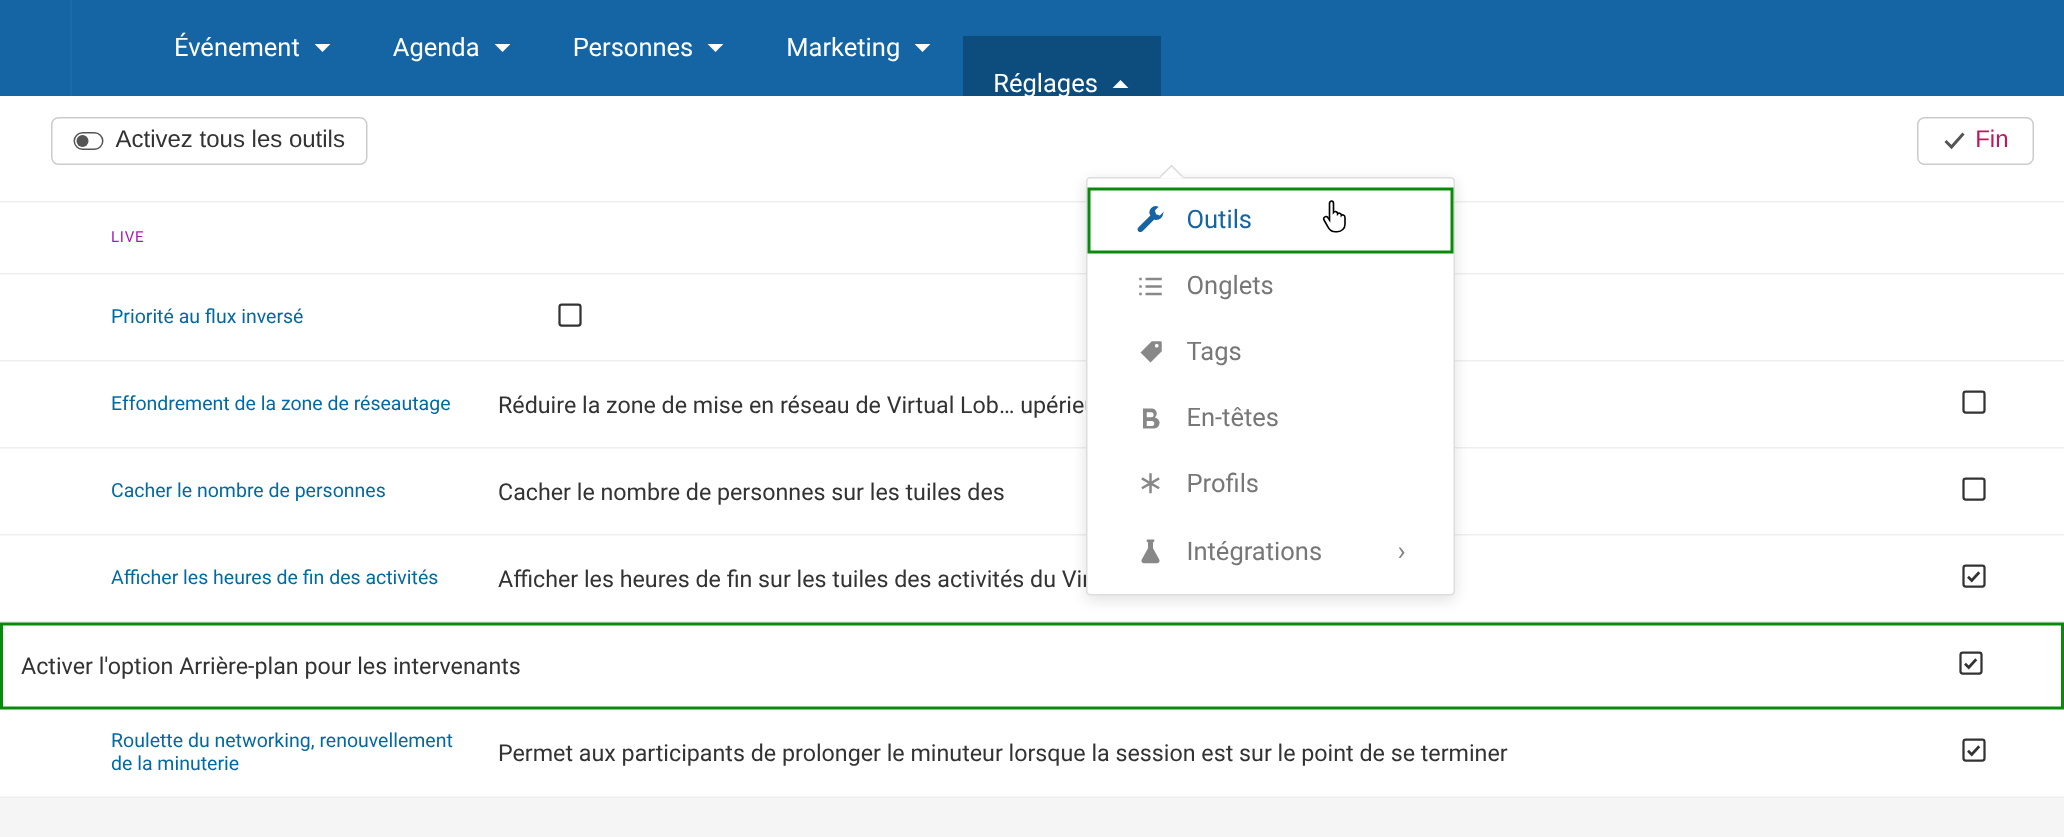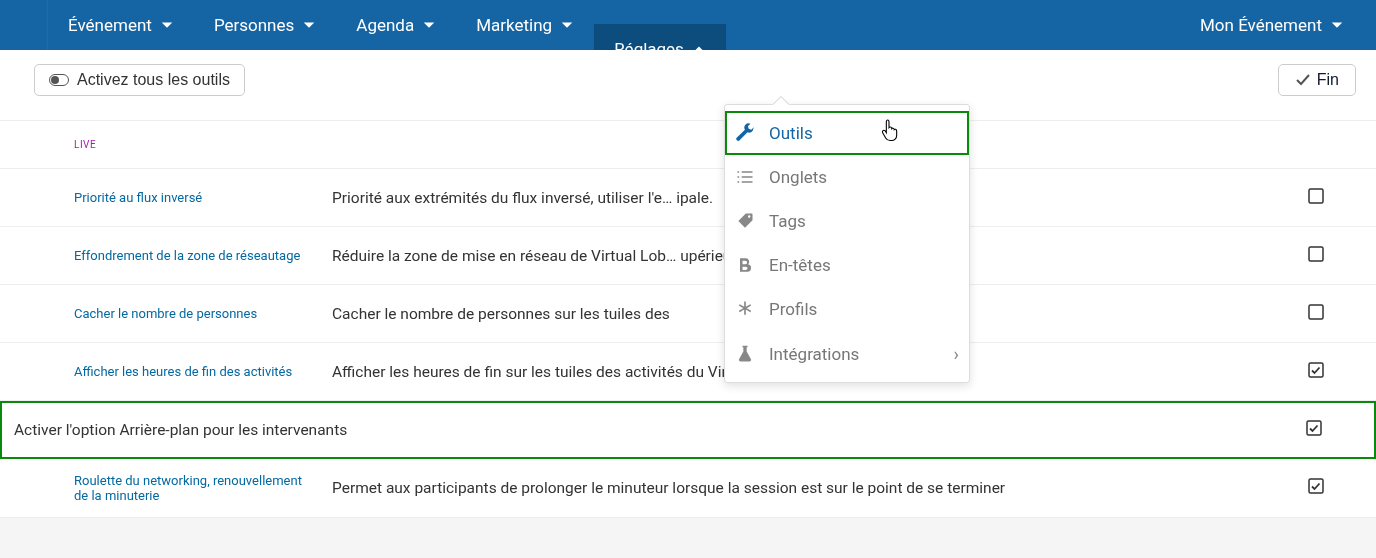--- a/index.html
+++ b/index.html
@@ -1,47 +1,47 @@
 <!DOCTYPE html>
 <html><head>
 <meta charset="utf-8">
 <style>
 * { box-sizing: border-box; margin: 0; padding: 0; }
 body { font-family: -apple-system, BlinkMacSystemFont, "Segoe UI", Roboto, sans-serif; background: #f5f5f5; color: #333; }
 
-.navbar { background: #1565a5; height: 50px; display: flex; align-items: center; padding: 0 12px; position: relative; }
+.navbar { background: #1565a5; height: 64px; display: flex; align-items: center; padding: 0 12px; position: relative; gap: 48px; }
 .navbar-left { display: flex; height: 100%; }
 .navbar-right { margin-left: auto; display: flex; height: 100%; }
 .nav-spacer { width: 36px; height: 100%; background: #1565a5; border-right: 1px solid rgba(255,255,255,0.05); }
 .nav-item { display: flex; align-items: center; padding: 0 20px; color: #fff; font-size: 17px; cursor: pointer; height: 100%; font-weight: 400; }
 .nav-item.active { background: #0d4d7e; margin-top: 24px; }
 .nav-item .caret { margin-left: 8px; }
 
 .content-wrapper { background: #fff; margin: 0; position: relative; }
 
 .toolbar { display: flex; align-items: flex-start; padding: 14px 20px 24px 34px; border-bottom: 1px solid #eee; }
 .toggle-button { display: inline-flex; align-items: center; border: 1px solid #ccc; border-radius: 5px; padding: 6px 14px; font-size: 16px; background: #fff; cursor: pointer; color: #333; }
 .toggle-switch { width: 20px; height: 12px; border: 1.5px solid #555; border-radius: 7px; margin-right: 8px; position: relative; display: inline-block; }
 .toggle-switch::after { content: ""; position: absolute; left: 1px; top: 0.5px; width: 8px; height: 8px; border-radius: 50%; background: #555; }
-.fin-button { margin-left: auto; display: inline-flex; align-items: center; border: 1px solid #ccc; border-radius: 5px; padding: 6px 16px; font-size: 16px; background: #fff; cursor: pointer; color: #0f172a; }
+.fin-button { margin-left: auto; display: inline-flex; align-items: center; border: 1px solid #ccc; border-radius: 5px; padding: 6px 16px; font-size: 16px; background: #fff; cursor: pointer; color: #be185d; }
 .fin-button svg { margin-right: 6px; }
 
 .section-header { padding: 18px 20px 18px 74px; font-size: 10px; color: #a21caf; letter-spacing: 0.5px; border-bottom: 1px solid #eee; }
 
 .table { width: 100%; border-collapse: collapse; }
 .row { display: flex; align-items: center; border-bottom: 1px solid #eee; padding: 0; min-height: 58px; }
 .row.highlighted { border: 2.5px solid #0a8a0a; border-left: 2.5px solid #0a8a0a; border-right: 2.5px solid #0a8a0a; }
 .row .col-name { width: 320px; padding: 14px 12px 14px 74px; font-size: 13px; color: #0369a1; }
 .row .col-desc { flex: 1; padding: 14px 12px; font-size: 15.5px; color: #333; }
 .row .col-check { width: 120px; text-align: center; padding: 14px 12px; }
 .row .col-check svg { cursor: pointer; }
 
 .dropdown { position: absolute; top: 54px; left: 724px; width: 246px; background: #fff; border: 1px solid #ddd; border-radius: 3px; box-shadow: 0 3px 10px rgba(0,0,0,0.12); z-index: 100; padding: 6px 0; }
 .dropdown::before { content:""; position:absolute; top:-8px; left:48px; border-left:8px solid transparent; border-right:8px solid transparent; border-bottom:8px solid #fff; filter: drop-shadow(0 -1px 0 #ccc); }
-.drop-item { display: flex; align-items: center; padding: 12px 10px; font-size: 17px; color: #777; cursor: pointer; position: relative; }
+.drop-item { display: flex; align-items: center; padding: 12px 32px; font-size: 17px; color: #777; cursor: pointer; position: relative; }
 .drop-item.active { color: #1565a5; }
 .drop-item svg { width: 20px; margin-right: 14px; flex-shrink: 0; }
 .drop-item.green-box { outline: 2.5px solid #0a8a0a; outline-offset: -2px; }
 .drop-item .chev-right { margin-left: auto; font-size: 18px; color: #888; }
 
 .cursor-hand { position: absolute; pointer-events: none; z-index: 200; }
 
 svg.caret { width: 14px; height: 14px; }
 </style>
 </head>
@@ -50,49 +50,41 @@
 <div class="navbar">
   <div class="nav-spacer"></div>
   <div class="navbar-left">
     <div class="nav-item">
       <span>Événement</span>
       <svg class="caret" viewBox="0 0 16 16" fill="#fff">
           <path d="M2 5 l6 6 6-6z"></path>
         </svg>
     </div>
     <div class="nav-item">
-      <span>Personnes</span>
+      <span>Agenda</span>
       <svg class="caret" viewBox="0 0 16 16" fill="#fff">
           <path d="M2 5 l6 6 6-6z"></path>
         </svg>
     </div>
     <div class="nav-item">
-      <span>Agenda</span>
+      <span>Personnes</span>
       <svg class="caret" viewBox="0 0 16 16" fill="#fff">
           <path d="M2 5 l6 6 6-6z"></path>
         </svg>
     </div>
     <div class="nav-item">
       <span>Marketing</span>
       <svg class="caret" viewBox="0 0 16 16" fill="#fff">
           <path d="M2 5 l6 6 6-6z"></path>
         </svg>
     </div>
     <div class="nav-item active">
       <span>Réglages</span>
       <svg class="caret" viewBox="0 0 16 16" fill="#fff">
           <path d="M2 11 l6 -6 6 6z"></path>
-        </svg>
-    </div>
-  </div>
-  <div class="navbar-right">
-    <div class="nav-item">
-      <span>Mon Événement</span>
-      <svg class="caret" viewBox="0 0 16 16" fill="#fff">
-          <path d="M2 5 l6 6 6-6z"></path>
         </svg>
     </div>
   </div>
 </div>
 
 <div class="content-wrapper">
 
   <div class="toolbar">
     <button class="toggle-button">
       <span class="toggle-switch"></span>
@@ -104,21 +96,20 @@
         </svg>
       <span>Fin</span>
     </button>
   </div>
 
   <div class="section-header">LIVE</div>
 
   <div class="table" id="table-body">
       <div class="row">
         <div class="col-name">Priorité au flux inversé</div>
-        <div class="col-desc">Priorité aux extrémités du flux inversé, utiliser l'e…                                                 ipale.</div>
         <div class="col-check"><svg width="16" height="16" viewBox="0 0 16 16" fill="none" stroke="#333" stroke-width="1.5">
             <rect x="1" y="1" width="14" height="14" rx="1.5"></rect>
           </svg></div>
       </div>
       <div class="row">
         <div class="col-name">Effondrement de la zone de réseautage</div>
         <div class="col-desc">Réduire la zone de mise en réseau de Virtual Lob…                                             upérieure</div>
         <div class="col-check"><svg width="16" height="16" viewBox="0 0 16 16" fill="none" stroke="#333" stroke-width="1.5">
             <rect x="1" y="1" width="14" height="14" rx="1.5"></rect>
           </svg></div>

